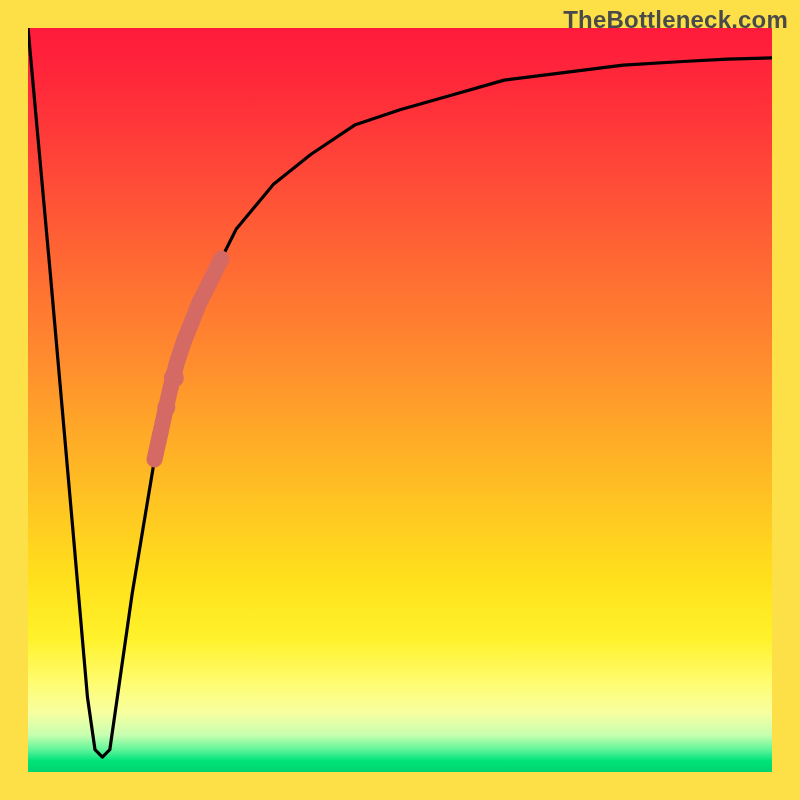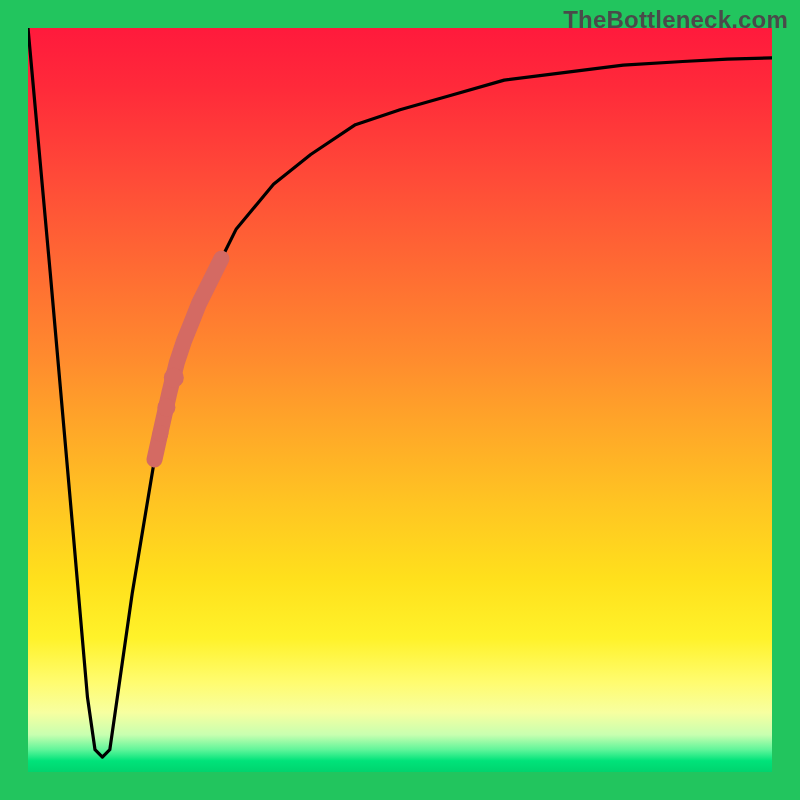--- a/index.html
+++ b/index.html
@@ -7,21 +7,21 @@
     padding: 0;
     width: 800px;
     height: 800px;
     background: #000;
     overflow: hidden;
   }
   .frame {
     position: relative;
     width: 800px;
     height: 800px;
-    background: #22c55e;
+    background: #fde047;
   }
   .plot-area {
     position: absolute;
     left: 28px;
     top: 28px;
     width: 744px;
     height: 744px;
     background: linear-gradient(to bottom,
       #ff1a3c 0%,
       #ff2a3a 8%,

